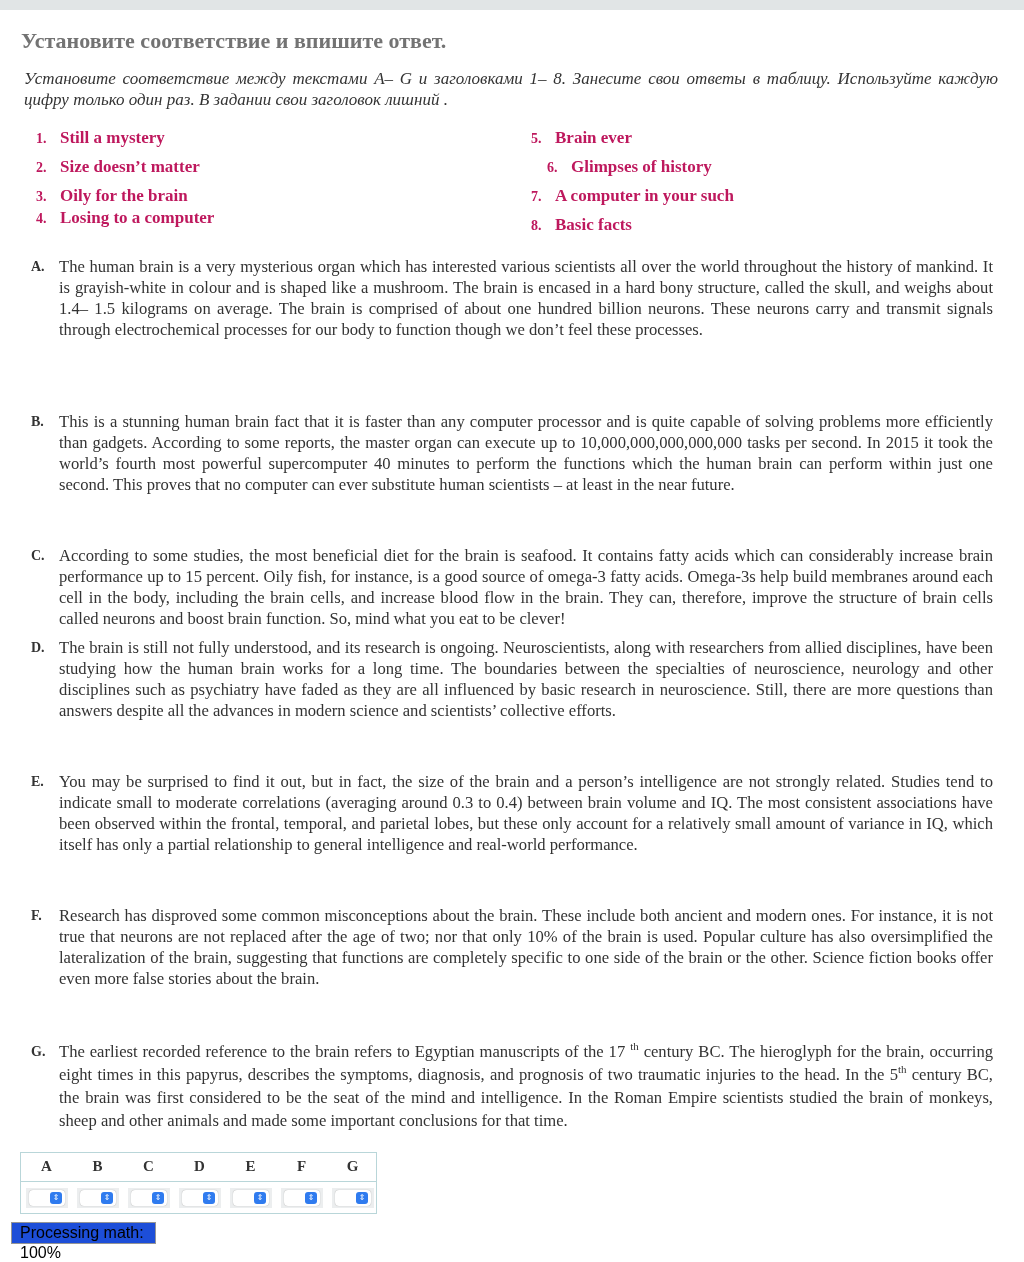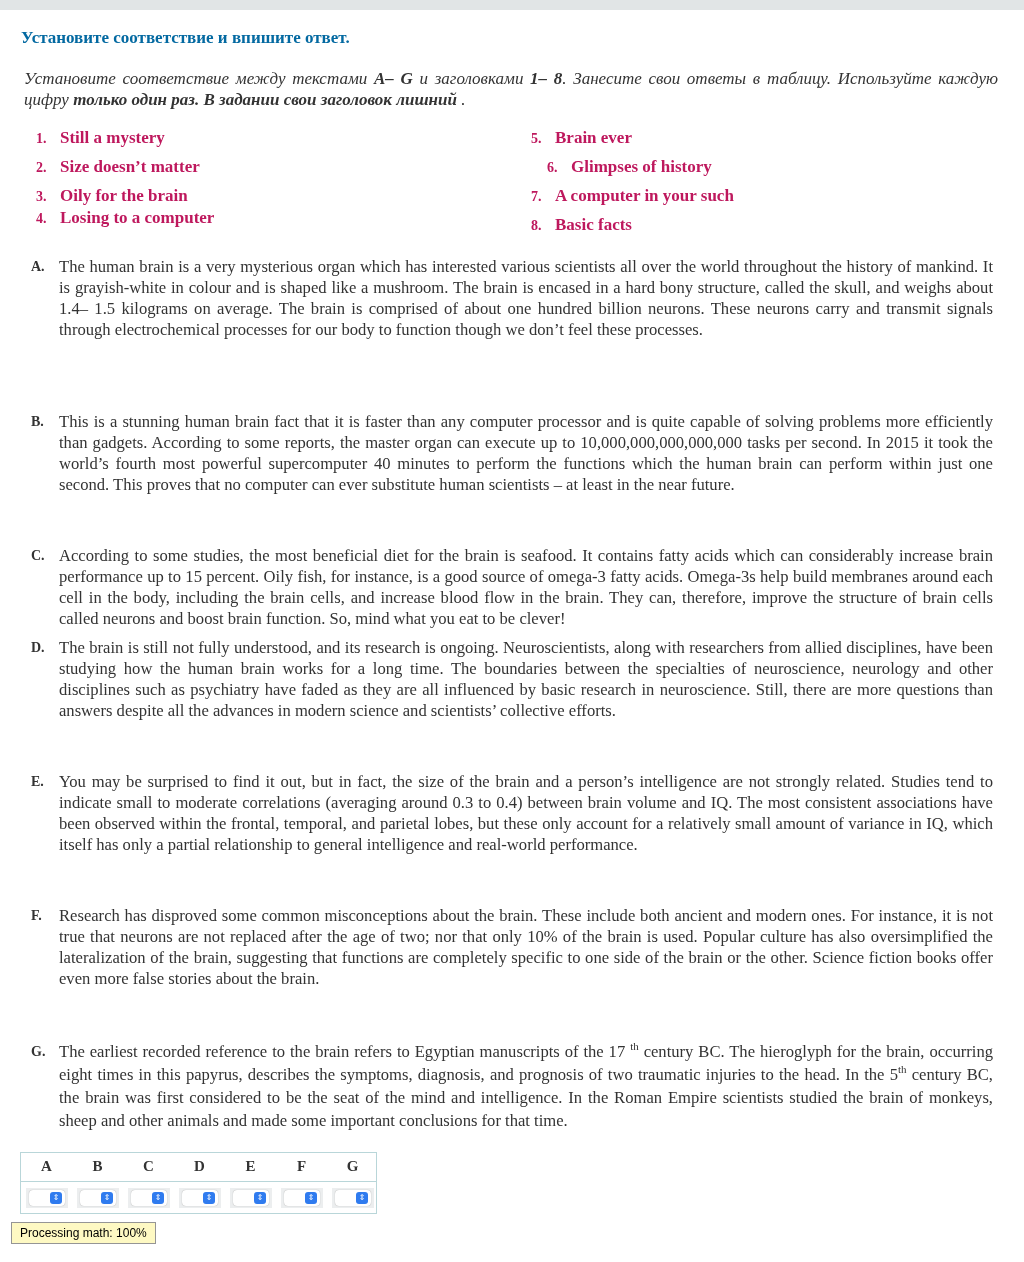--- a/index.html
+++ b/index.html
@@ -1,42 +1,42 @@
 <!DOCTYPE html>
 <html><head>
   <meta charset="utf-8">
   <style>
     html, body { margin: 0; padding: 0; background: #ffffff; }
     body { width: 1024px; height: 1262px; position: relative; overflow: hidden;
            font-family: "Liberation Serif", "DejaVu Serif", serif; color: #333333; }
     .topbar { position: absolute; left: 0; top: 0; width: 1024px; height: 10px; background: #e1e5e6; }
-    .task-title { position: absolute; left: 21px; top: 28px; font-size: 17px; font-weight: bold; color: #0369a1; }
+    .task-title { position: absolute; left: 21px; top: 28px; font-size: 22px; font-weight: bold; color: #737373; }
     .instr { position: absolute; left: 24px; top: 68px; width: 974px; font-size: 17px; font-style: italic;
              line-height: 21px; text-align: justify; text-align-last: left; color: #333; }
-    .instr b { font-weight: bold; }
+    .instr b { font-weight: normal; }
     .headings { position: absolute; left: 36px; top: 128px; width: 760px; }
     .heading { position: absolute; font-size: 17px; font-weight: bold; color: #be185d; white-space: nowrap; }
     .heading .num { font-size: 14px; display: inline-block; width: 24px; }
     .passage { position: absolute; left: 31px; width: 962px; font-size: 16.6px; line-height: 21px; color: #333; }
     .passage .letter { position: absolute; left: 0; top: 0; font-size: 14px; font-weight: bold; }
     .passage .text { margin-left: 28px; text-align: justify; }
     .passage sup { font-size: 11px; vertical-align: super; line-height: 0; }
     .answer-table { position: absolute; left: 20px; top: 1152px; width: 357px; height: 62px;
                     border: 1px solid #b9d6d9; box-sizing: border-box; }
     .ans-head { position: absolute; top: 0; height: 28px; width: 100%; border-bottom: 1px solid #b9d6d9; }
     .col-letter { position: absolute; top: 5px; width: 51px; text-align: center; font-weight: bold; font-size: 15px; color: #333; }
     .select-wrap { position: absolute; top: 35px; width: 42px; height: 20px; background: #eceeef; }
     .select { position: absolute; left: 3px; top: 2px; width: 36px; height: 16px; background: #fff; border-radius: 4px;
               box-shadow: 0 0 1px #999; box-sizing: border-box; }
     .select .arrow { position: absolute; right: 3px; top: 2px; width: 12px; height: 12px; background: #2f7bef;
                      border-radius: 3px; color: #fff; font-size: 8px; line-height: 12px; text-align: center;
                      font-family: "DejaVu Sans", sans-serif; }
-    .processing { position: absolute; left: 11px; top: 1222px; width: 145px; height: 22px; background: #fef9c3;
+    .processing { position: absolute; left: 11px; top: 1222px; width: 145px; height: 22px; background: #1d4ed8;
                   border: 1px solid #959595; box-sizing: border-box; font-family: "Liberation Sans", sans-serif;
-                  font-size: 12px; line-height: 20px; padding-left: 8px; color: #000; }
+                  font-size: 16px; line-height: 20px; padding-left: 8px; color: #000; }
   </style>
 </head>
 <body>
 
 <div class="topbar"></div>
 
 <div class="task-title">Установите соответствие и впишите ответ.</div>
 
 <div class="instr"><span>Установите соответствие между текстами </span><b>A– G</b><span> и заголовками </span><b>1– 8</b><span>. Занесите свои ответы в таблицу. Используйте каждую цифру </span><b>только один раз. В задании свои заголовок лишний</b><span> .</span></div>
 

